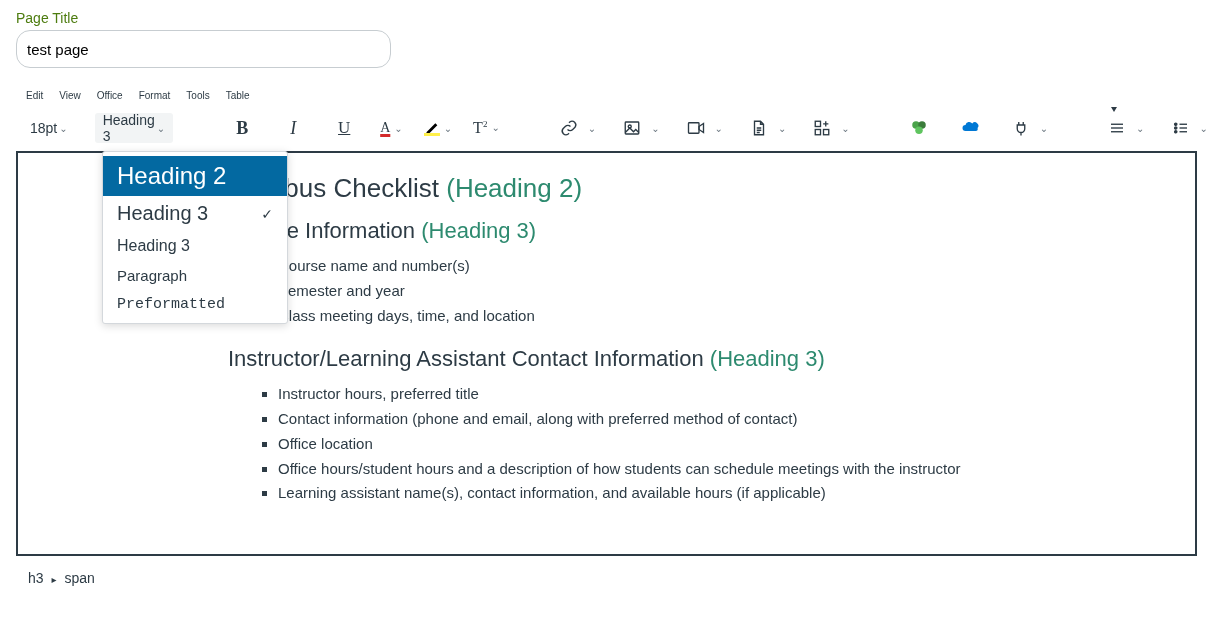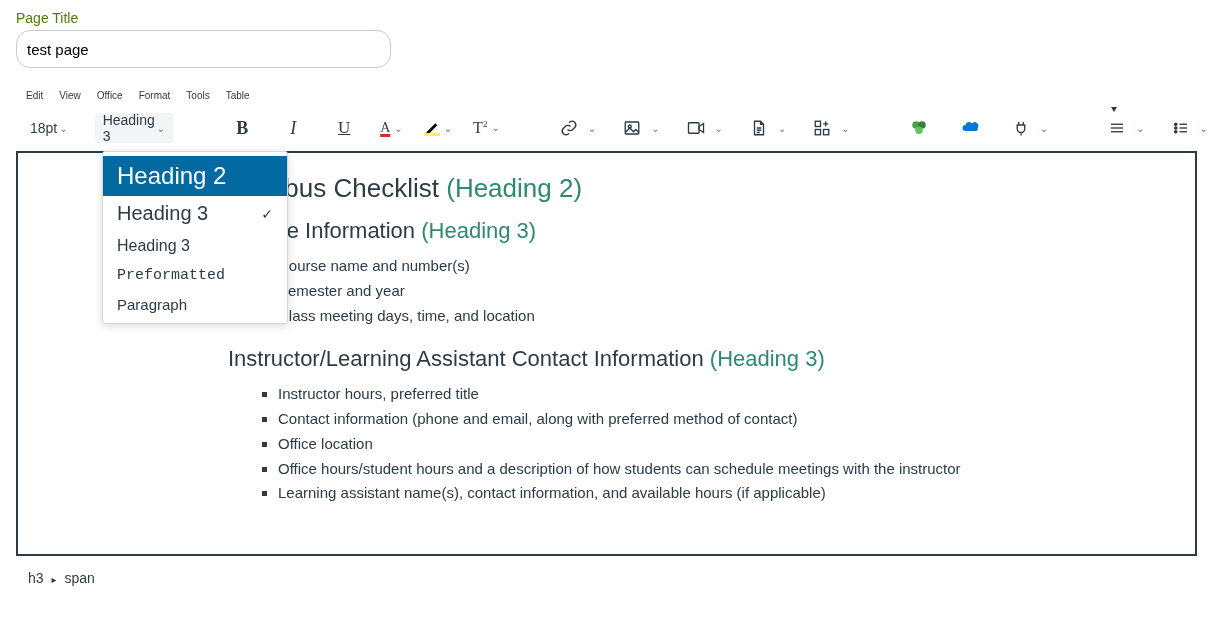--- a/index.html
+++ b/index.html
@@ -379,25 +379,25 @@
     <div class="dd-item h2">
       <span>Heading 2</span>
     </div>
     <div class="dd-item h3">
       <span>Heading 3</span>
       <span class="dd-check">✓</span>
     </div>
     <div class="dd-item h4">
       <span>Heading 3</span>
     </div>
+    <div class="dd-item p">
+      <span>Paragraph</span>
+    </div>
     <div class="dd-item pre">
       <span>Preformatted</span>
-    </div>
-    <div class="dd-item p">
-      <span>Paragraph</span>
     </div>
   </div>
 </div>
 
 
 <div class="editor-frame">
   <h2>
     <span>Syllabus Checklist</span>
     <span class="hl">(Heading 2)</span>
   </h2>

